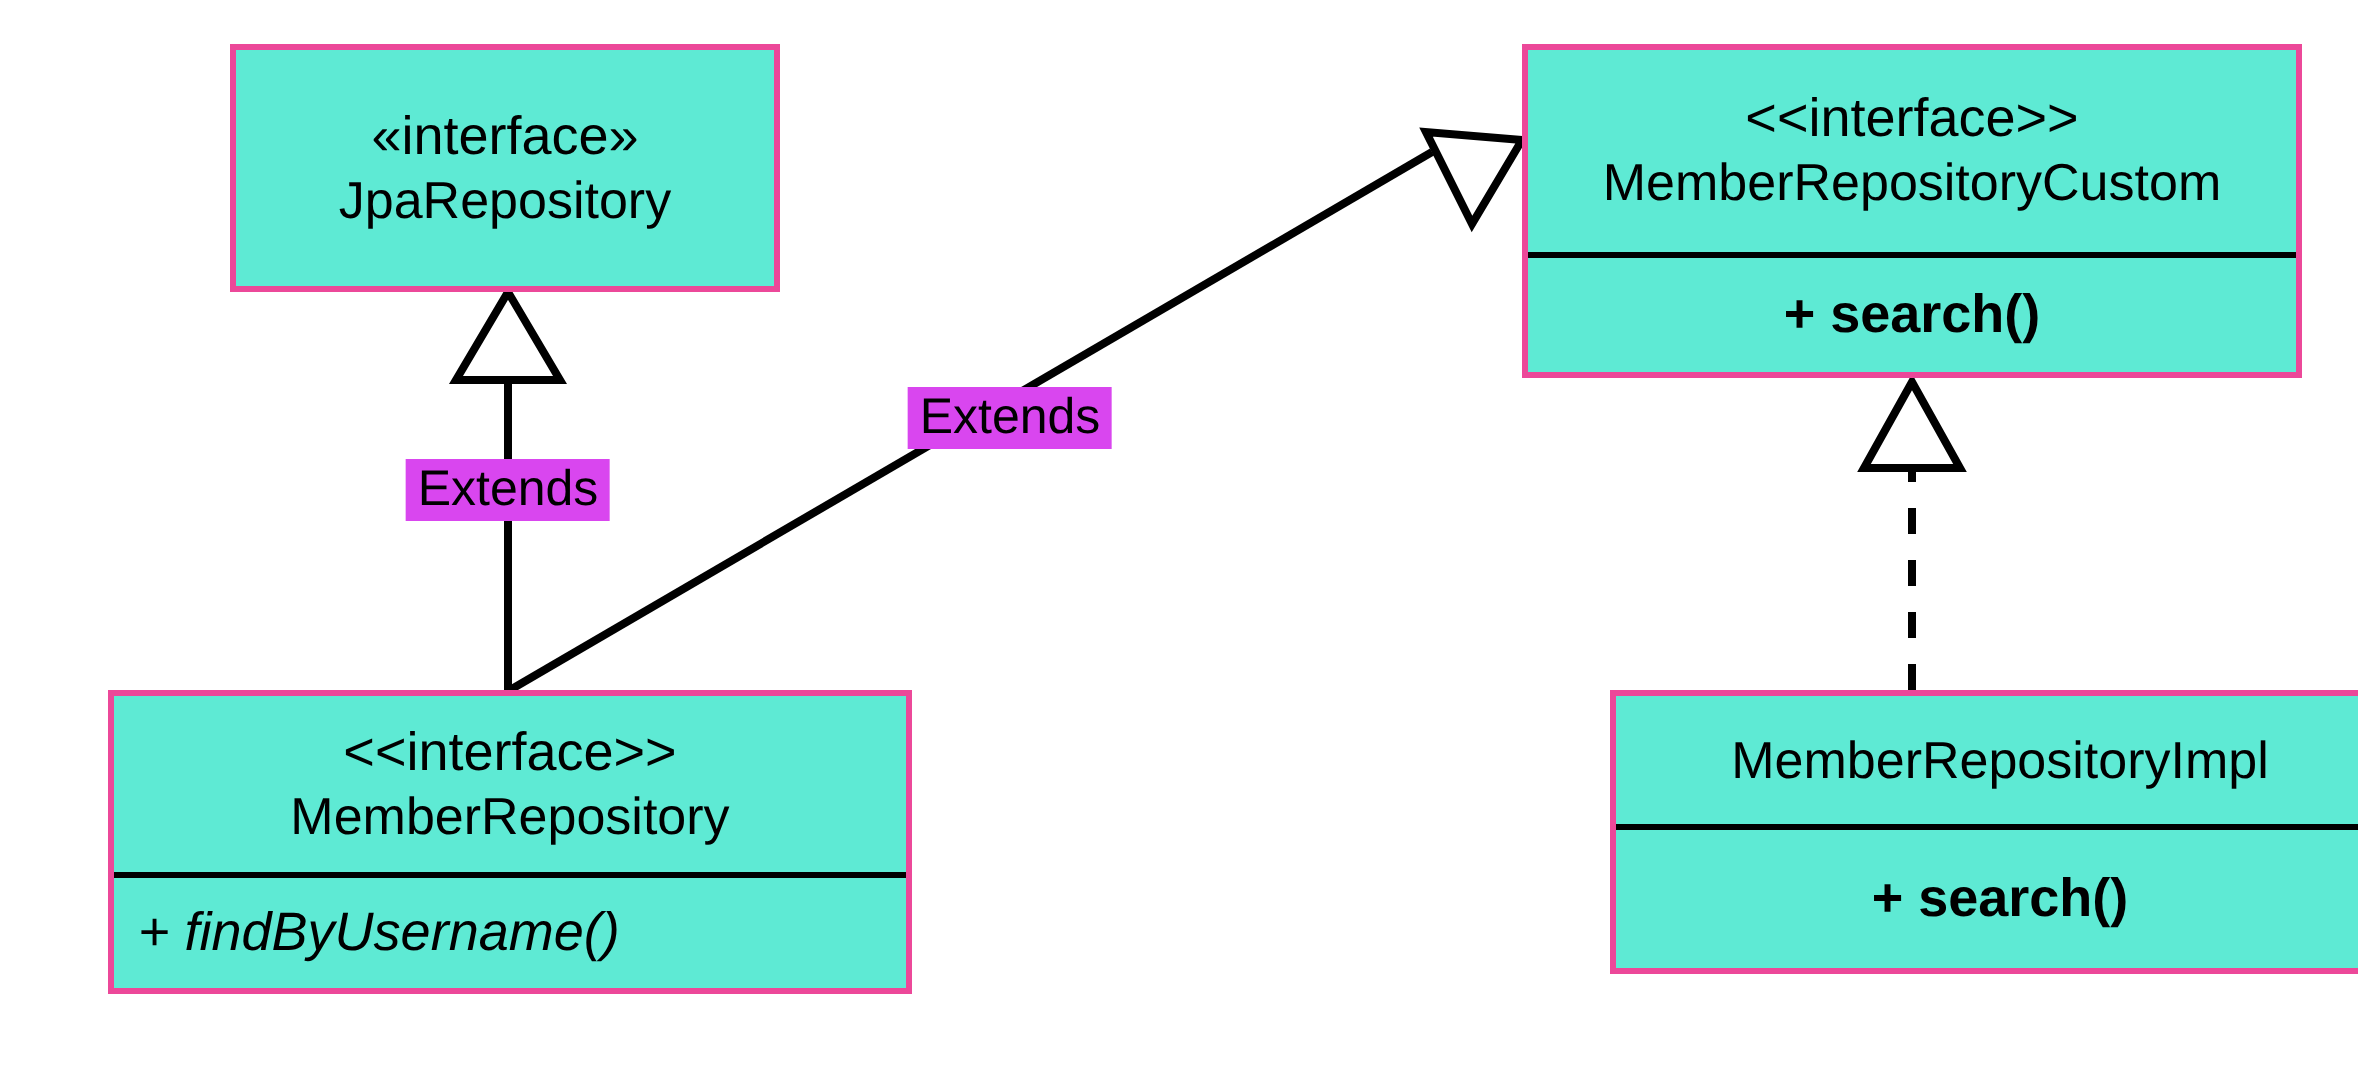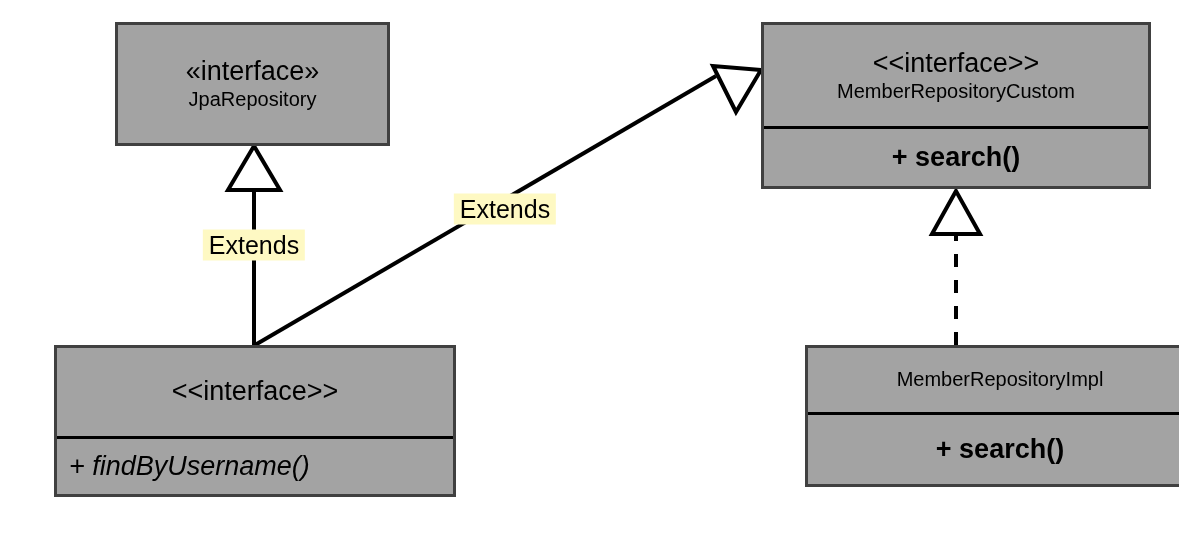--- a/index.html
+++ b/index.html
@@ -19,22 +19,22 @@
     position: absolute;
     left: 0;
     top: 0;
     width: 1179px;
     height: 541px;
     pointer-events: none;
   }
   .uml-class {
     position: absolute;
     box-sizing: border-box;
-    border: 3px solid #404040;
-    background: #a3a3a3;
+    border: 3px solid #ec4899;
+    background: #5eead4;
     display: flex;
     flex-direction: column;
     z-index: 2;
   }
   .compartment-name {
     box-sizing: border-box;
     display: flex;
     flex-direction: column;
     align-items: center;
     justify-content: center;
@@ -49,39 +49,39 @@
     flex-direction: column;
     justify-content: center;
     padding: 2px 12px;
   }
   .stereotype {
     font-size: 27px;
     color: #000000;
     white-space: nowrap;
   }
   .class-title {
-    font-size: 20px;
+    font-size: 26px;
     color: #000000;
     white-space: nowrap;
   }
   .member {
     font-size: 27px;
     color: #000000;
     white-space: nowrap;
     text-align: left;
   }
   .member.bold {
     font-weight: bold;
     text-align: center;
   }
   .edge-label {
     position: absolute;
     font-size: 25px;
     color: #000000;
-    background: #fef9c3;
+    background: #d946ef;
     padding: 1px 6px;
     white-space: nowrap;
     z-index: 3;
   }
 </style>
 </head>
 <body>
 
 <div id="canvas">
 
@@ -119,20 +119,21 @@
       <span class="class-title">MemberRepositoryCustom</span>
     </div>
     <div class="compartment-members" style="height:62px;">
       <span class="member bold">+ search()</span>
     </div>
   </div>
 
   <div class="uml-class" style="left:54px; top:345px; width:402px; height:152px;">
     <div class="compartment-name" style="height:92px;">
       <span class="stereotype">&lt;&lt;interface&gt;&gt;</span>
+      <span class="class-title">MemberRepository</span>
     </div>
     <div class="compartment-members" style="height:60px;font-style:italic;">
       <span class="member">+ findByUsername()</span>
     </div>
   </div>
 
   <div class="uml-class" style="left:805px; top:345px; width:390px; height:142px;">
     <div class="compartment-name" style="height:67px;">
       <span class="class-title">MemberRepositoryImpl</span>
     </div>

